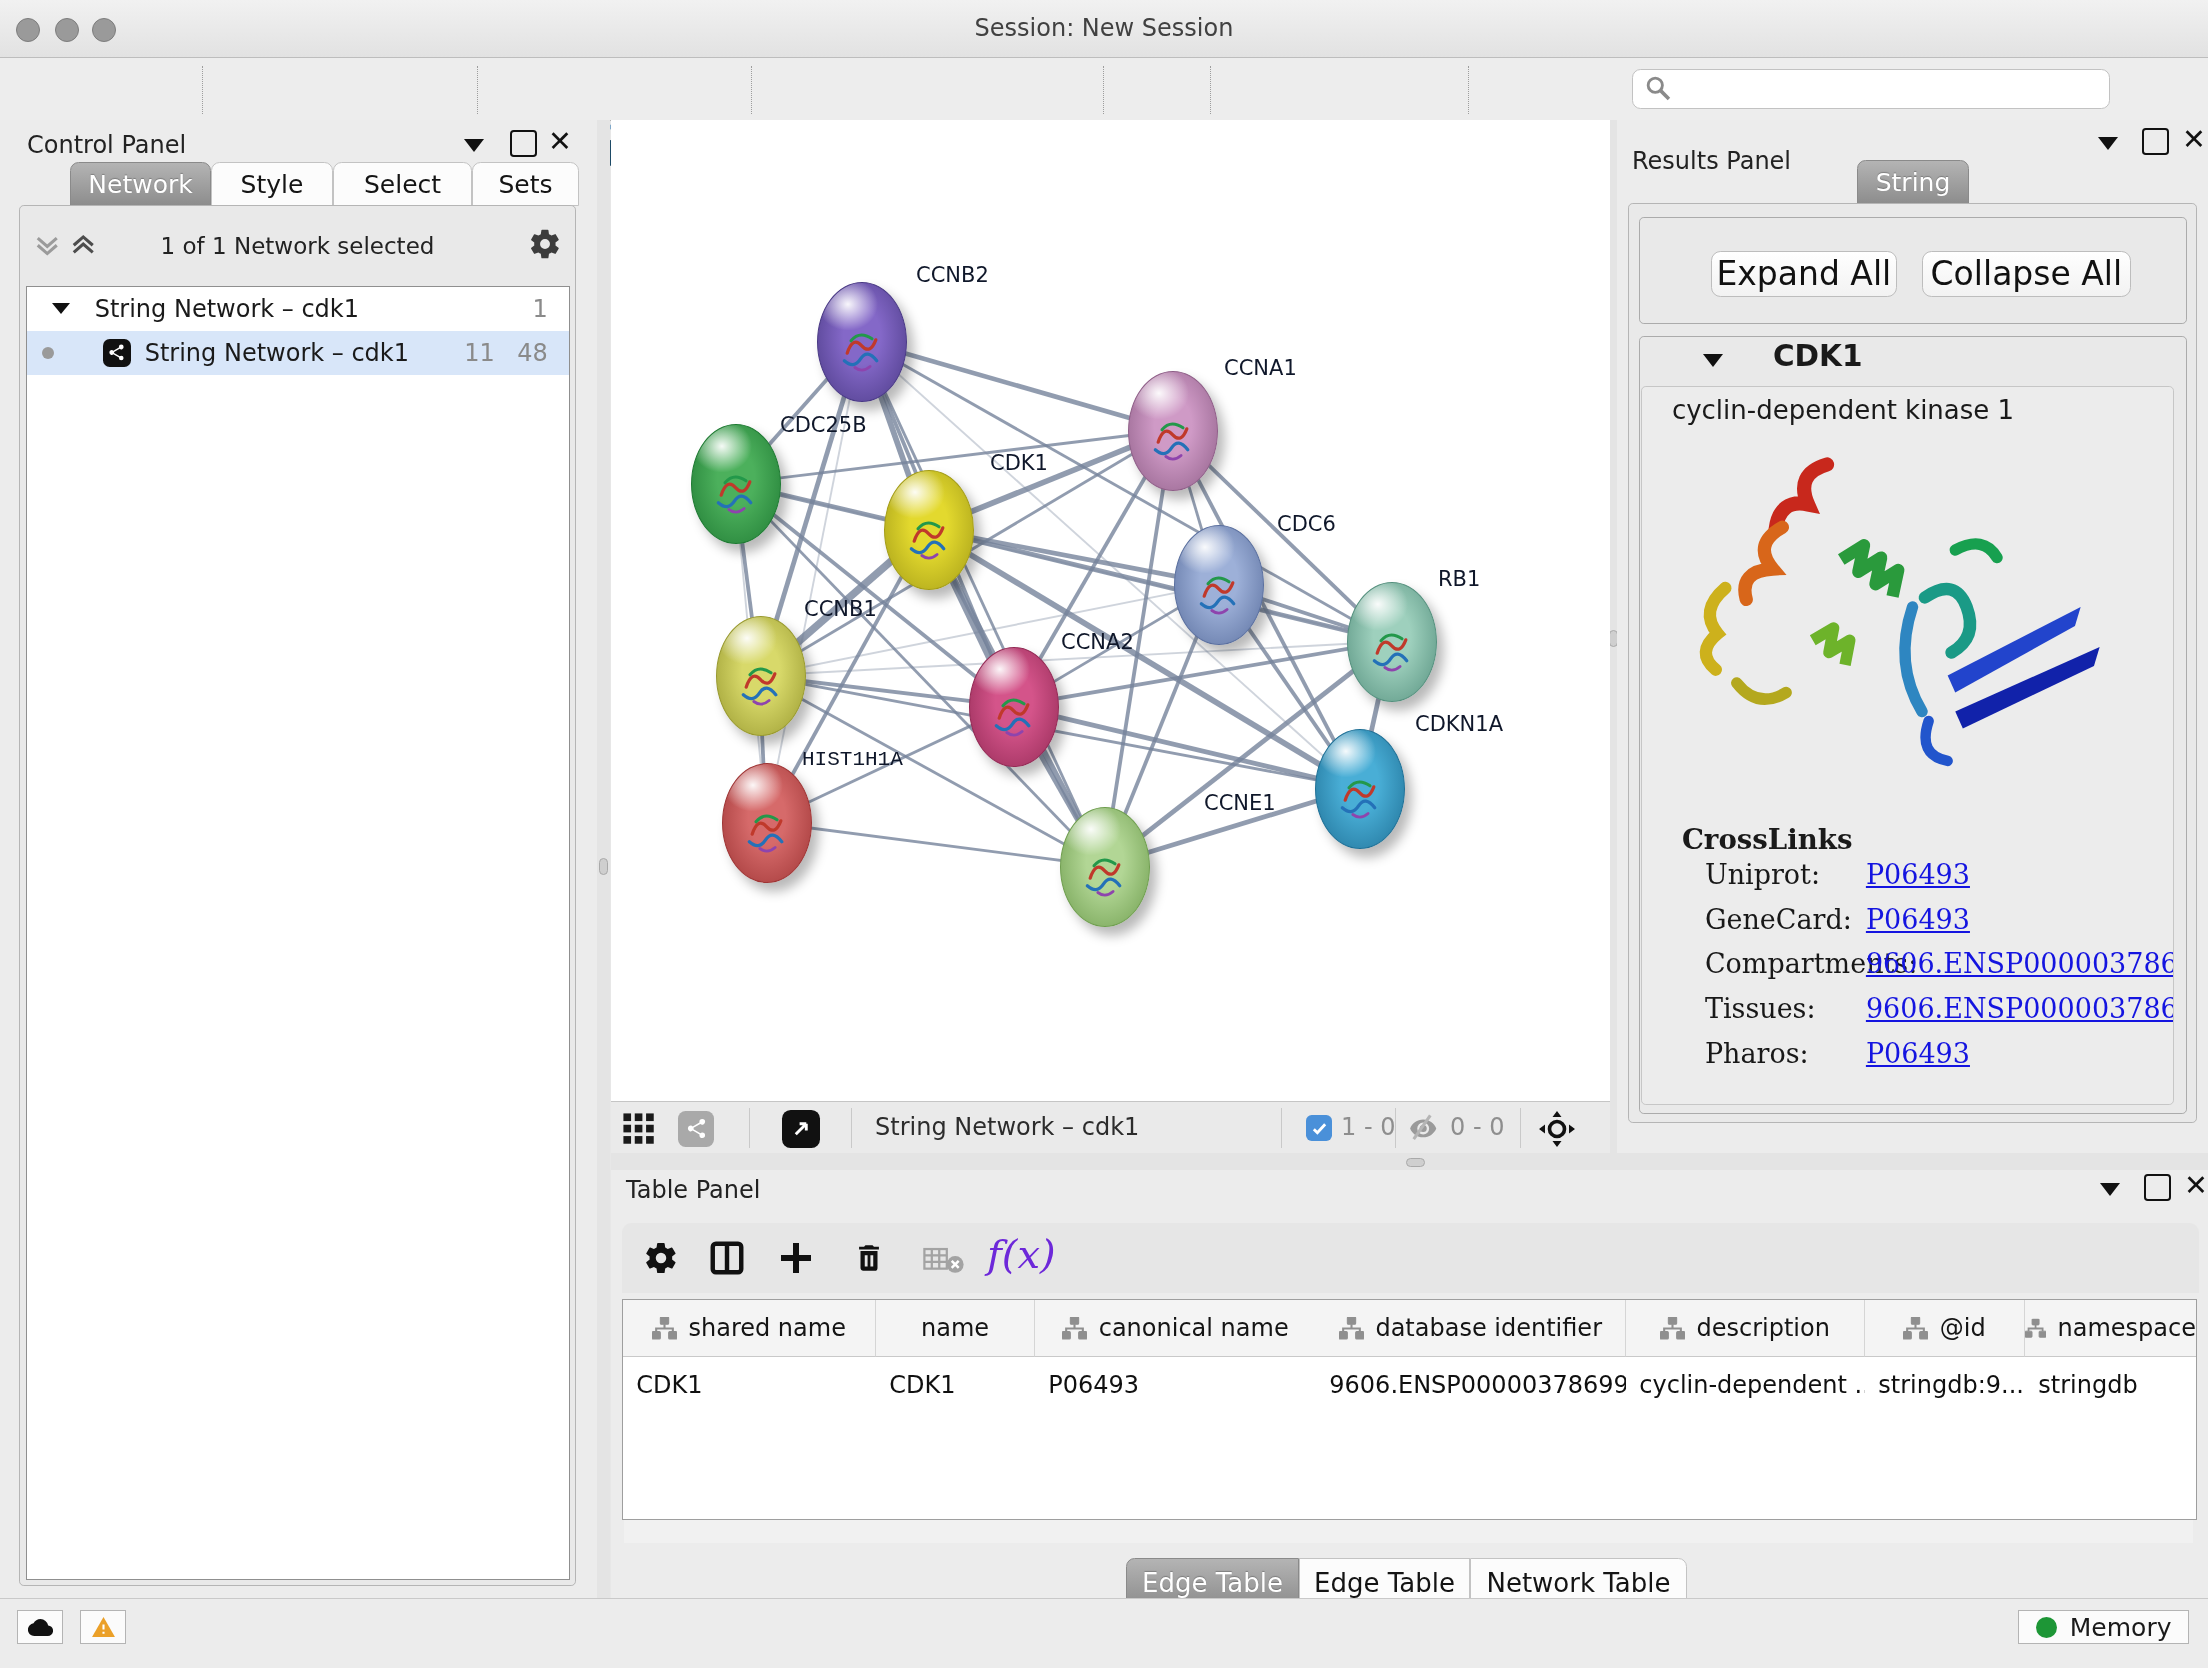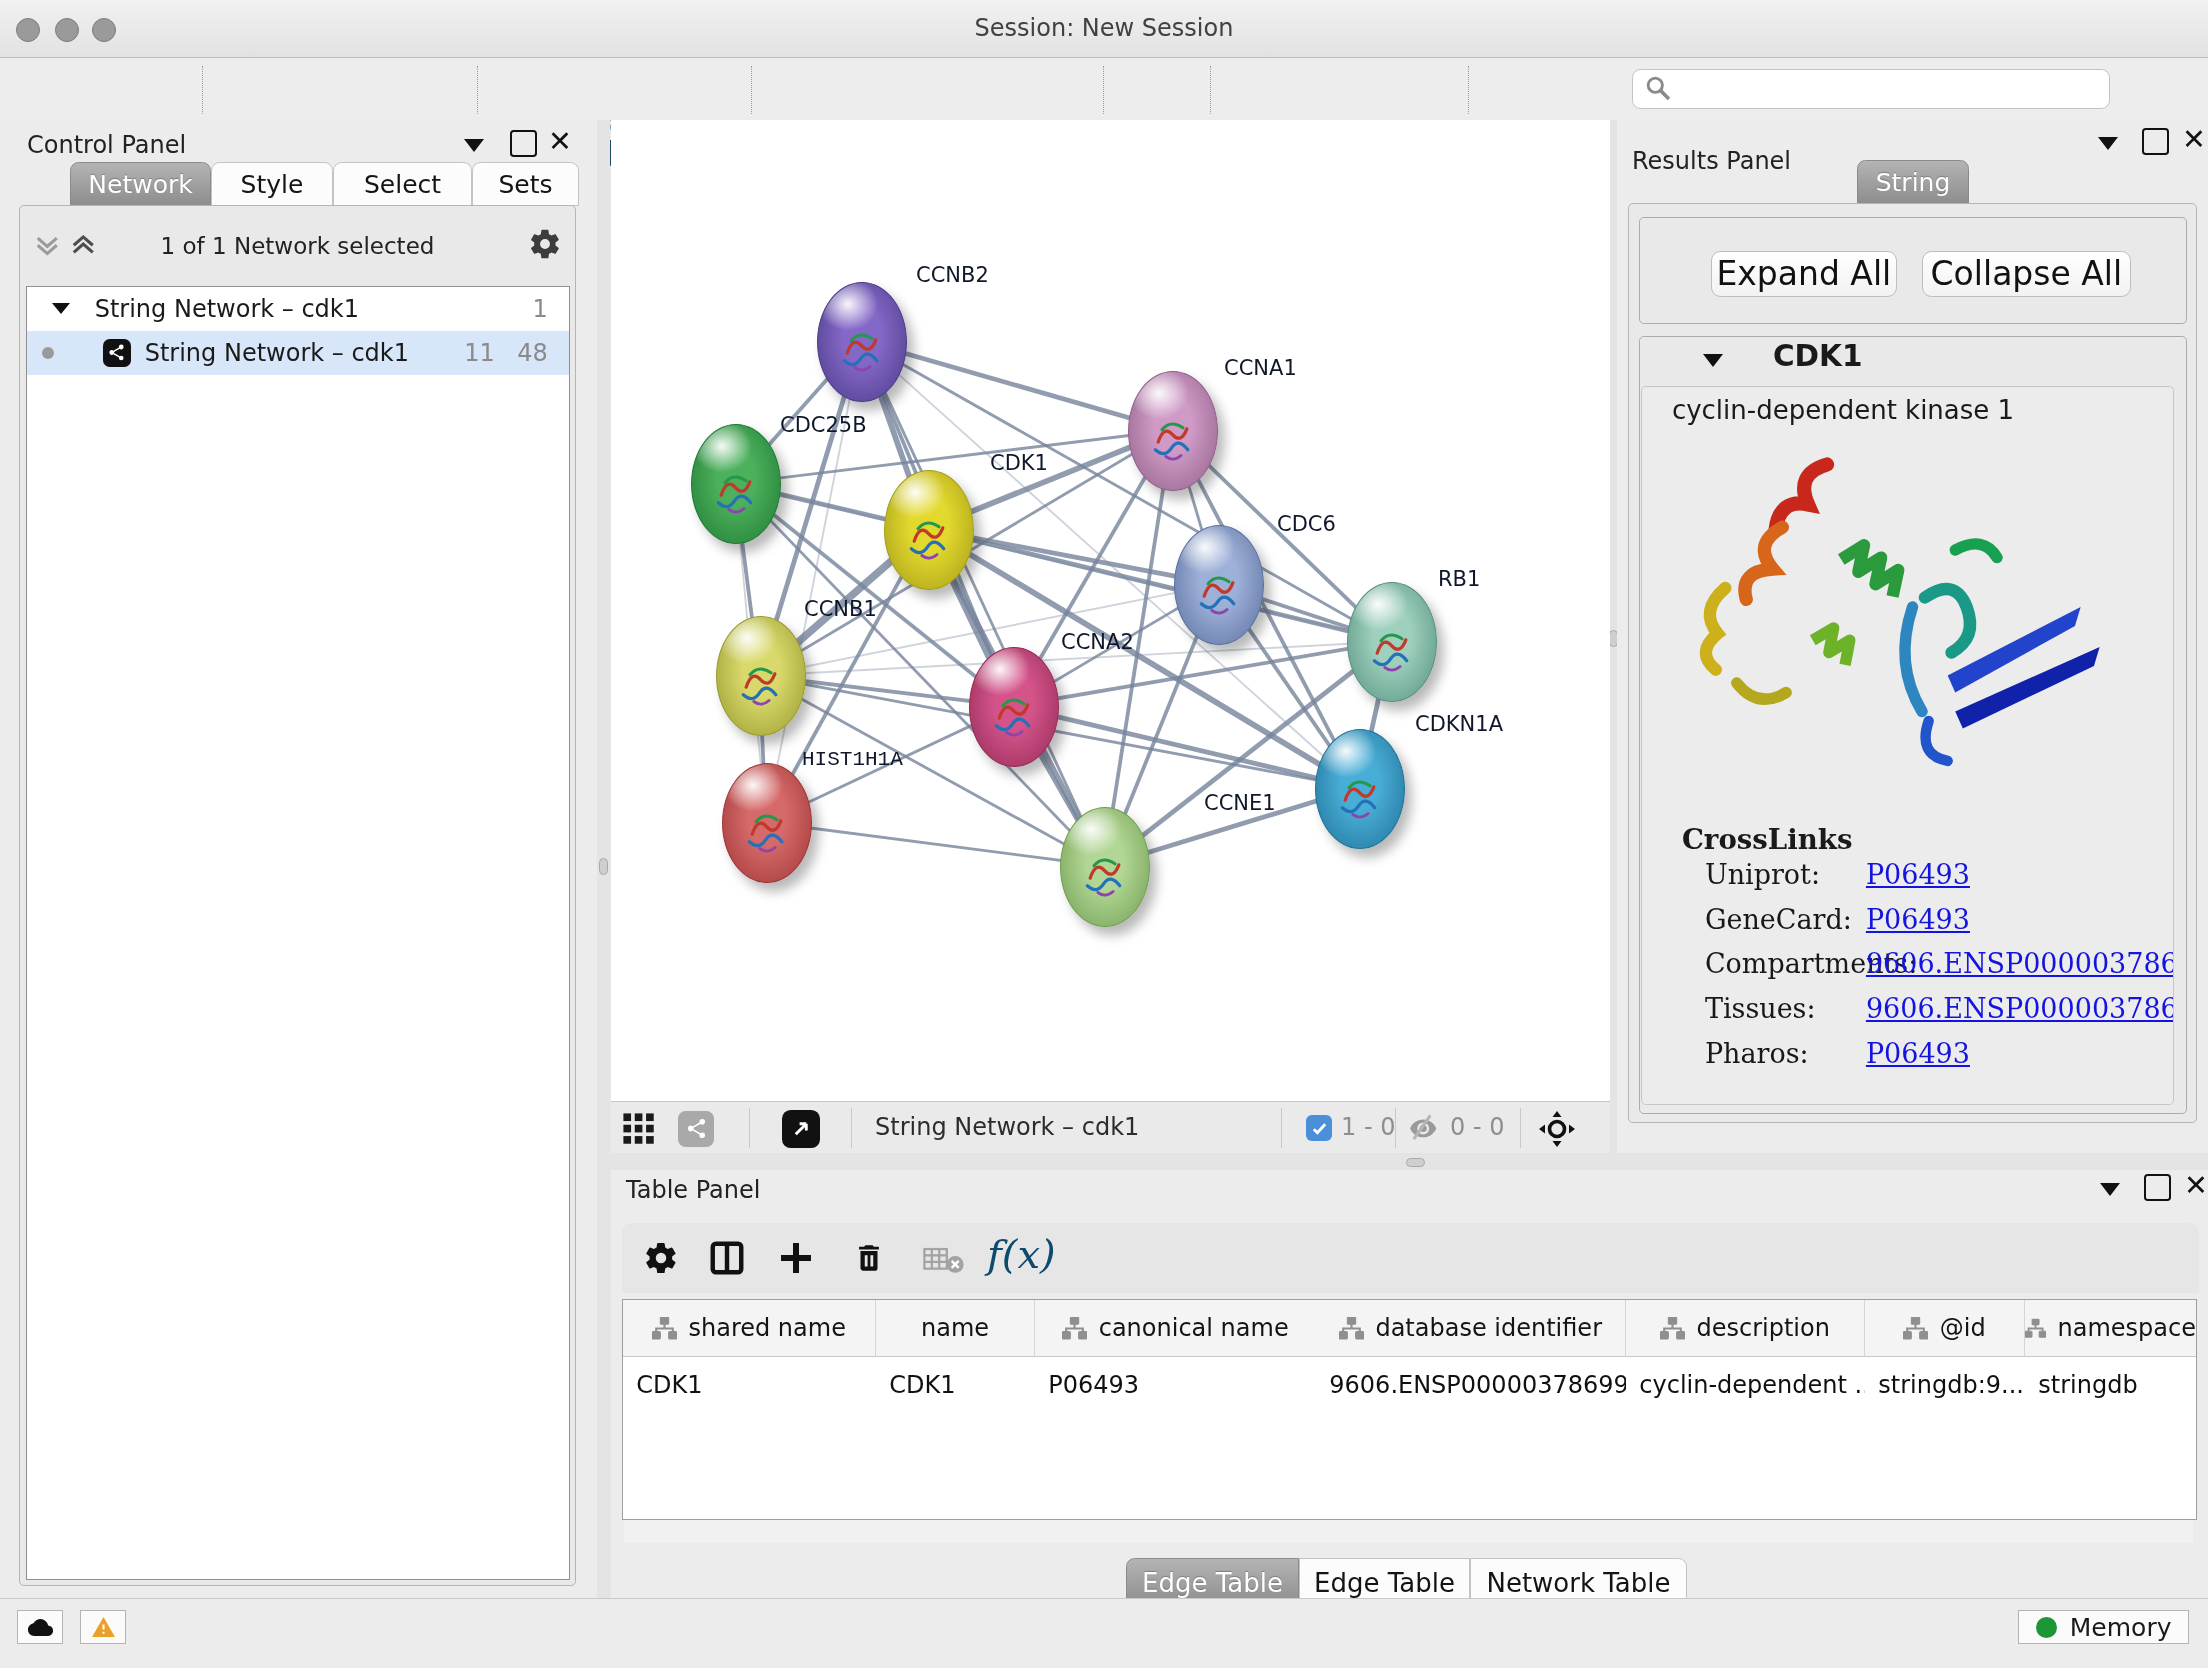--- a/index.html
+++ b/index.html
@@ -592,21 +592,21 @@
       <use href="#i-trash"></use>
     </svg>
   <svg class="abs" style="left:301px;top:23px" width="42" height="28.5" viewBox="0 0 30 20">
       <g stroke="#a3a3a3" stroke-width="1.6" fill="none">
         <rect x="1" y="2" width="16" height="14"></rect>
         <path d="M1 6.6h16M1 11.2h16M6.3 2v14M11.6 2v14"></path>
       </g>
       <circle cx="23" cy="13" r="6" fill="#a3a3a3"></circle>
       <path d="M20.5 10.5l5 5M25.5 10.5l-5 5" stroke="#fff" stroke-width="1.8"></path>
     </svg>
-  <span class="abs" style="left:365px;top:7.6px;font-size:40px;font-style:italic;color:#0c4a6e;font-family:'DejaVu Serif','Liberation Serif',serif">f(x)</span>
+  <span class="abs" style="left:365px;top:7.6px;font-size:40px;font-style:italic;color:#6d28d9;font-family:'DejaVu Serif','Liberation Serif',serif">f(x)</span>
 </div>
 
 <div id="tbl-box" class="abs">
   <div id="tbl-header">
       <div class="th-cell" style="left: 0px; width: 253px;">
         <svg width="25" height="23" viewBox="0 0 24 22" fill="#8f8f8f" stroke="#8f8f8f">
           <use href="#i-hier"></use>
         </svg>
         <span>shared name</span>
       </div>

